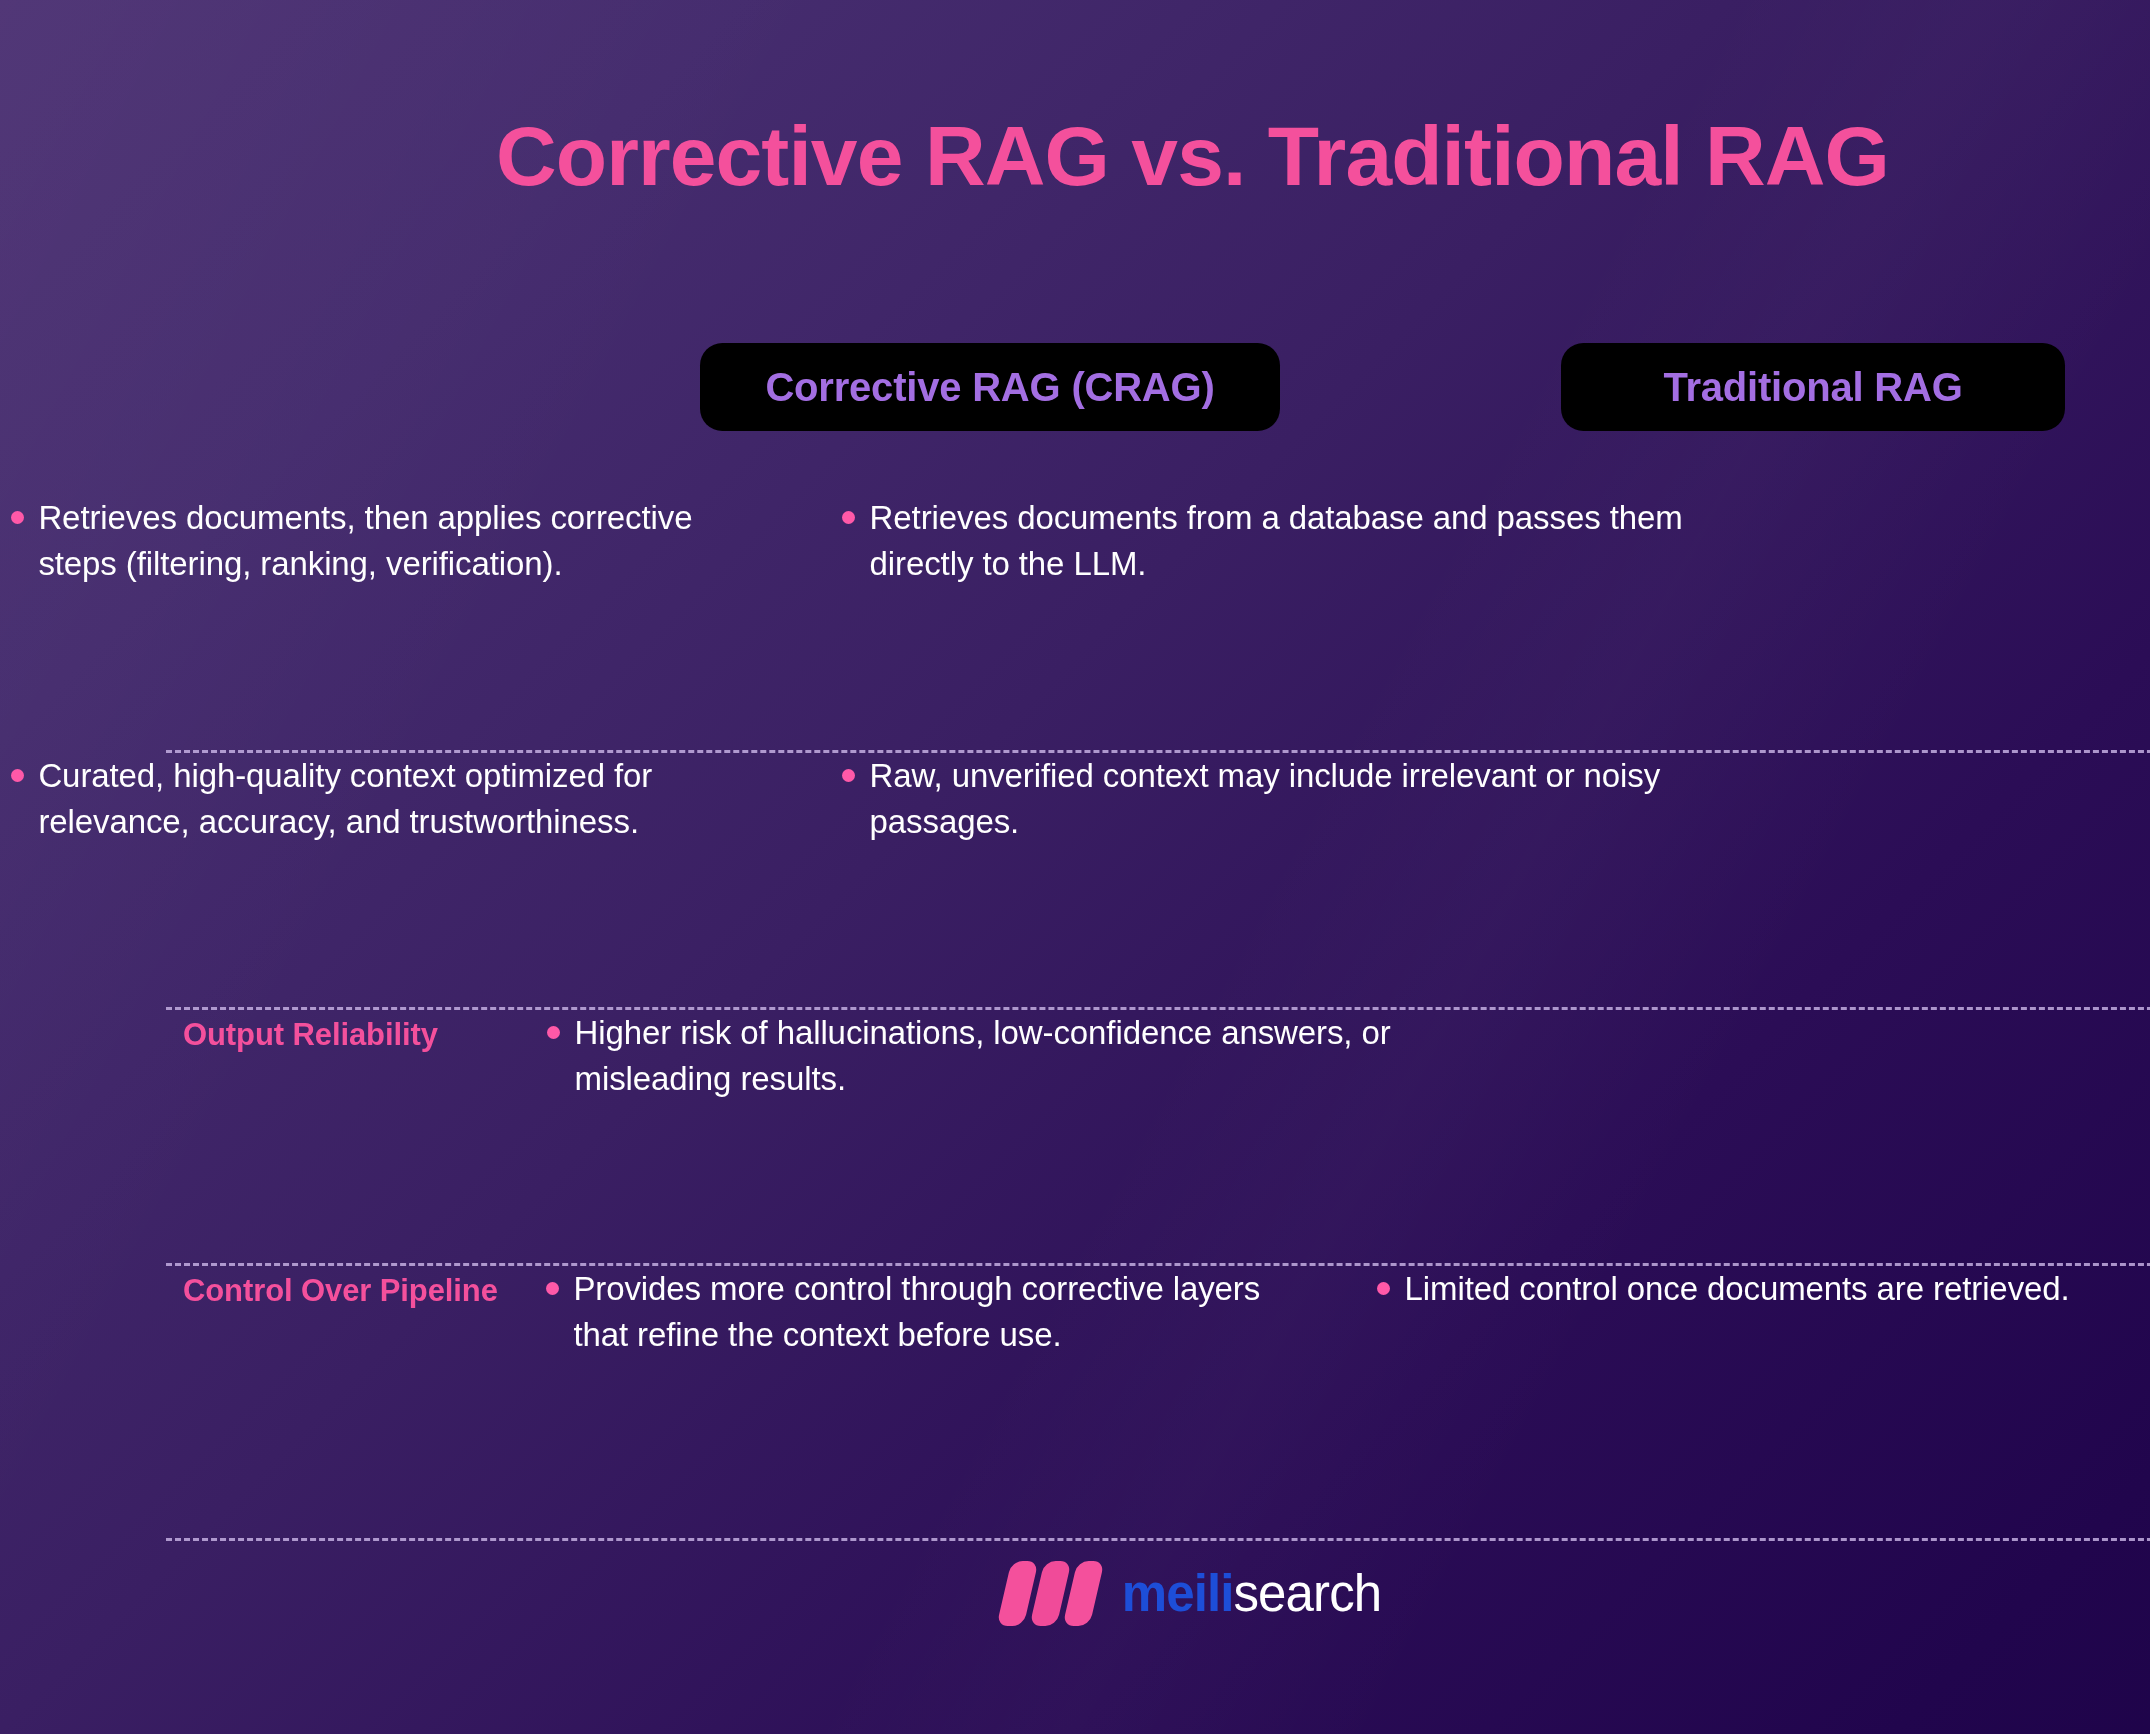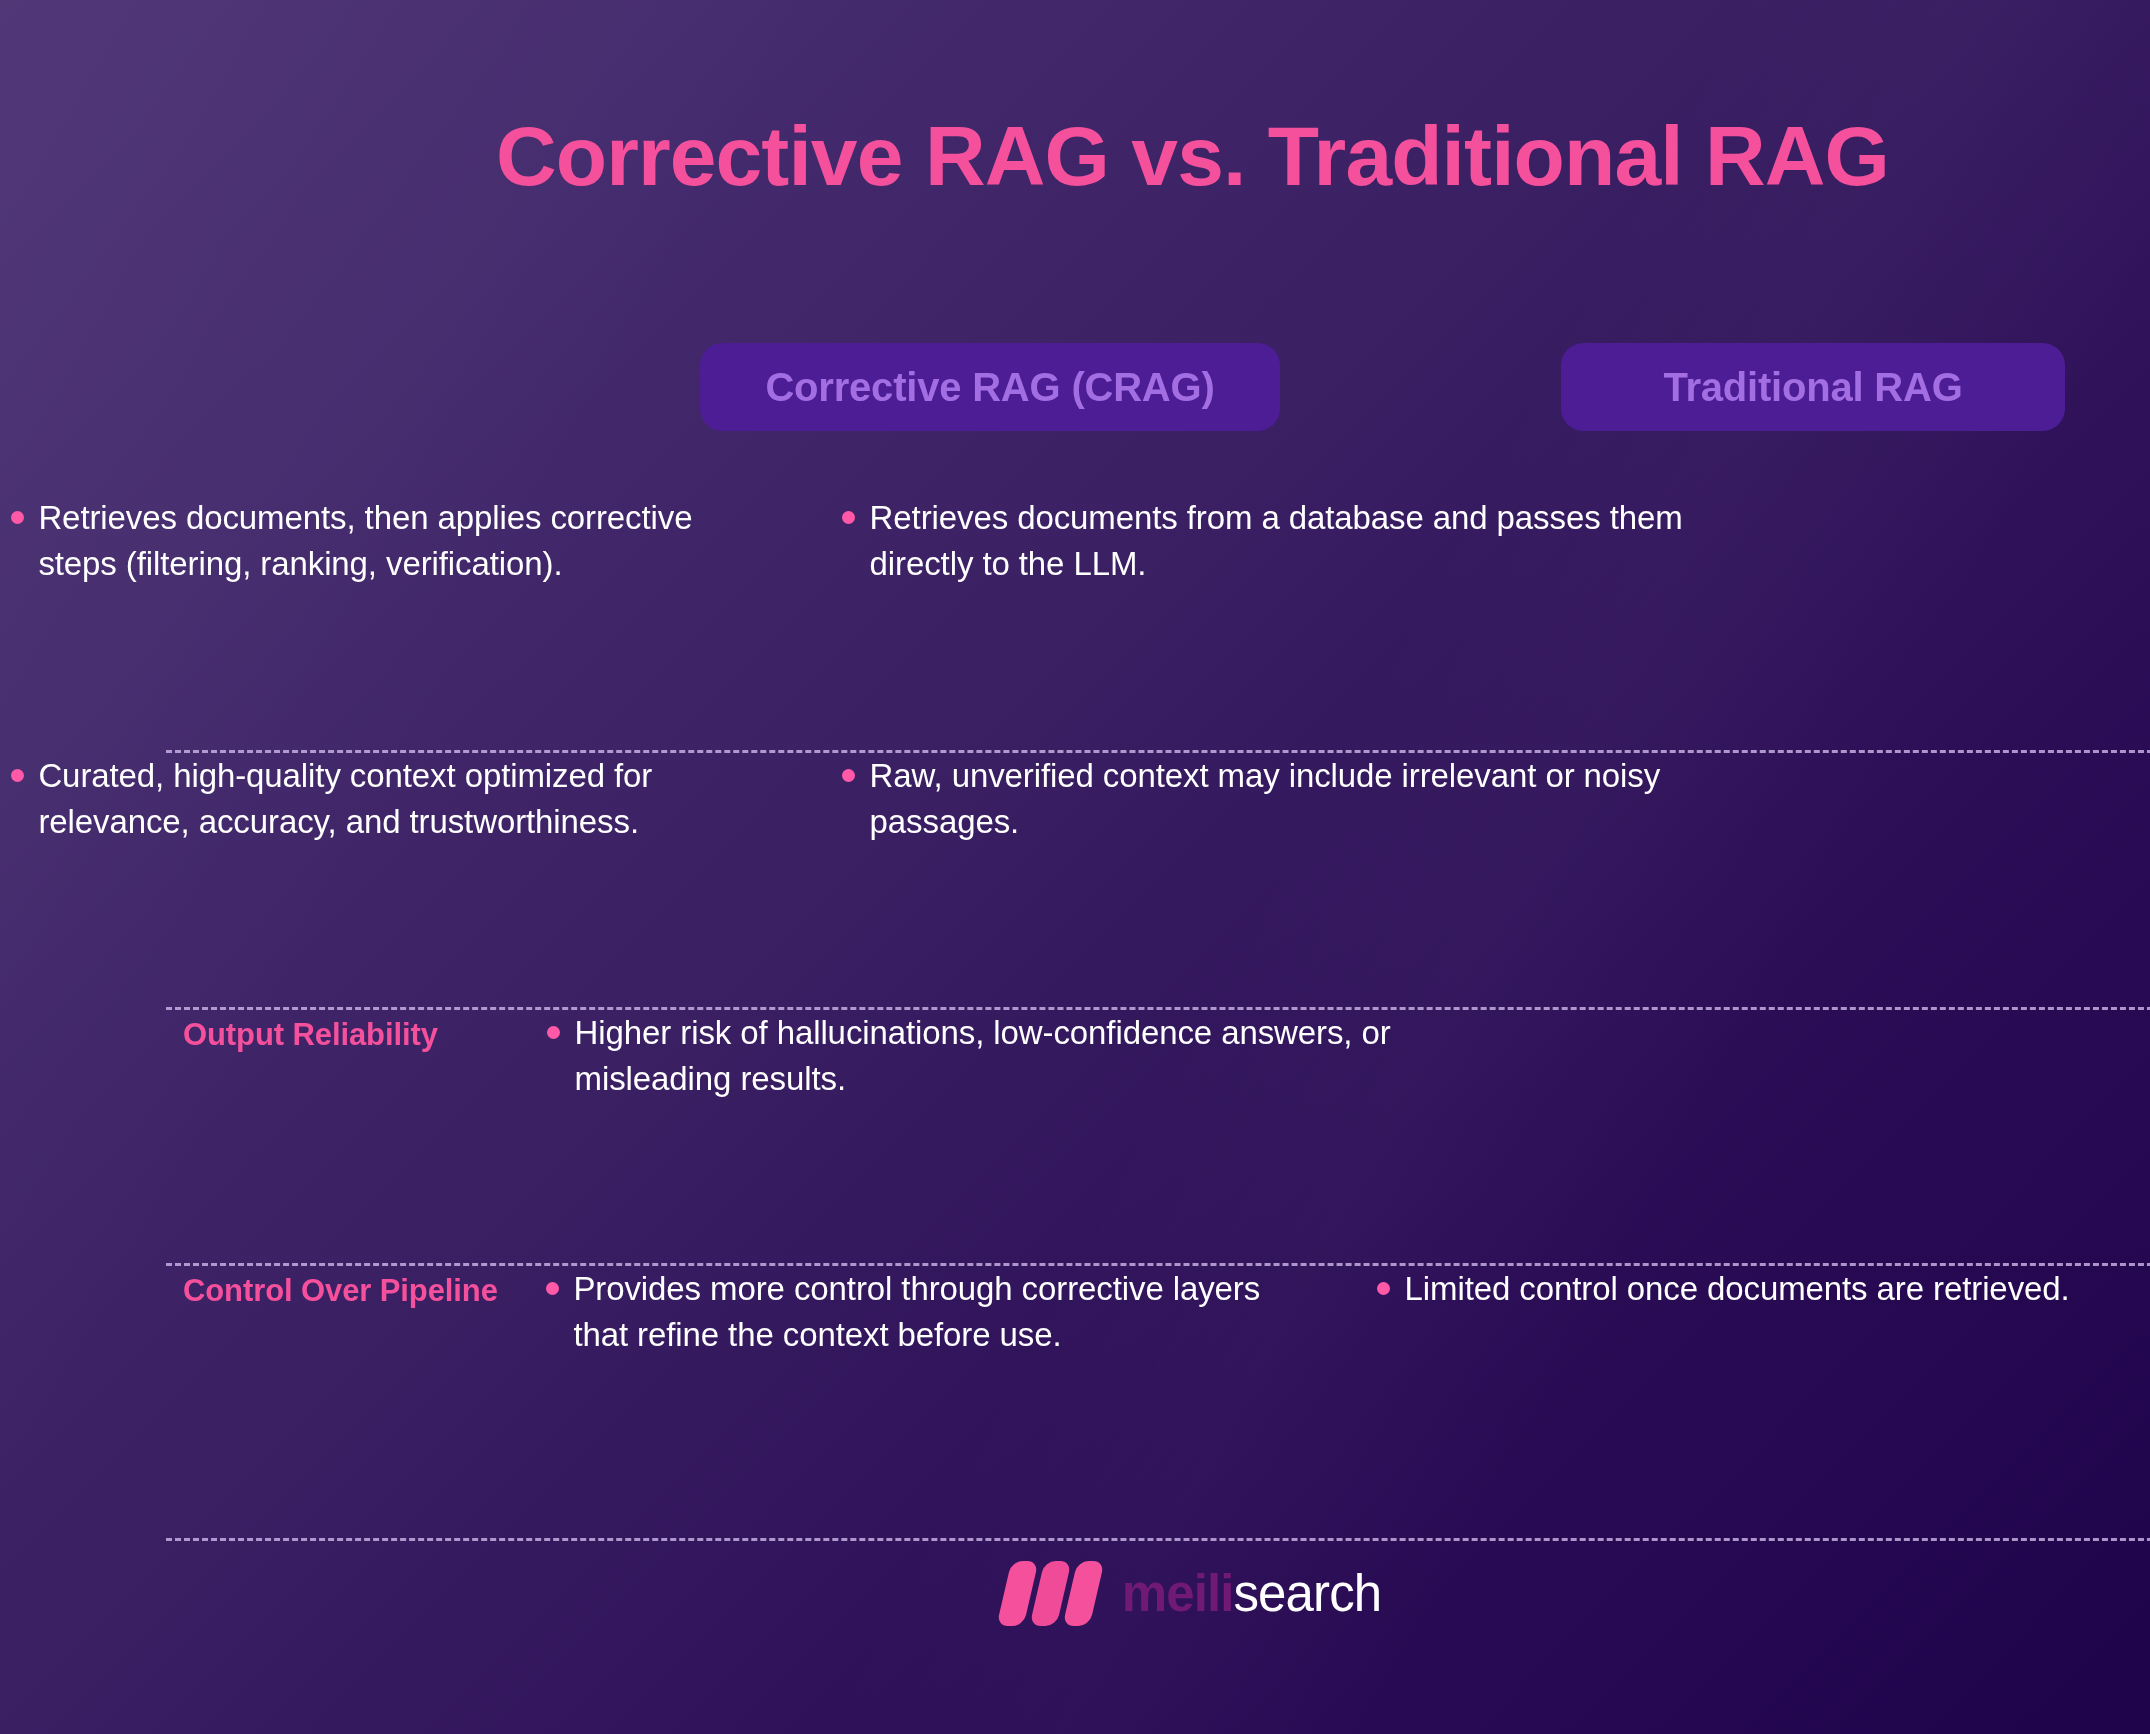--- a/index.html
+++ b/index.html
@@ -29,21 +29,21 @@
     font-weight:800;
     letter-spacing:-0.9px;
     color:#F4509C;
   }
 
   
   .col-head{
     position:absolute;
     top:343px;
     height:88px;
-    background:#4c1d95;
+    background:#000000;
     border-radius:22.4px;
     display:flex; align-items:center; justify-content:center;
   }
   .col-head span{
     color:#A36EE2;
     font-size:40px;
     font-weight:800;
     letter-spacing:-0.2px;
     white-space:nowrap;
   }
@@ -126,21 +126,21 @@
     background:#F4509C;
     transform:skewX(-13deg);
     border-top-left-radius:11.2px;
     border-top-right-radius:11.2px;
     border-bottom-left-radius:11.2px;
     border-bottom-right-radius:11.2px;
   }
   .mark.m2{ background:#F04B99; }
   .mark.m3{ background:#F4509C; }
   .wordmark{ font-size:51px; letter-spacing:-0.9px; display:flex; align-items:baseline; }
-  .wordmark .wm-bold{ font-weight:800; color:#701a75; }
+  .wordmark .wm-bold{ font-weight:800; color:#1d4ed8; }
   .wordmark .wm-light{ font-weight:400; color:#ffffff; }
 </style>
 </head>
 <body>
 
 <div class="page">
   <div class="sheen"></div>
 
   <h1 class="title">Corrective RAG vs. Traditional RAG</h1>
 

